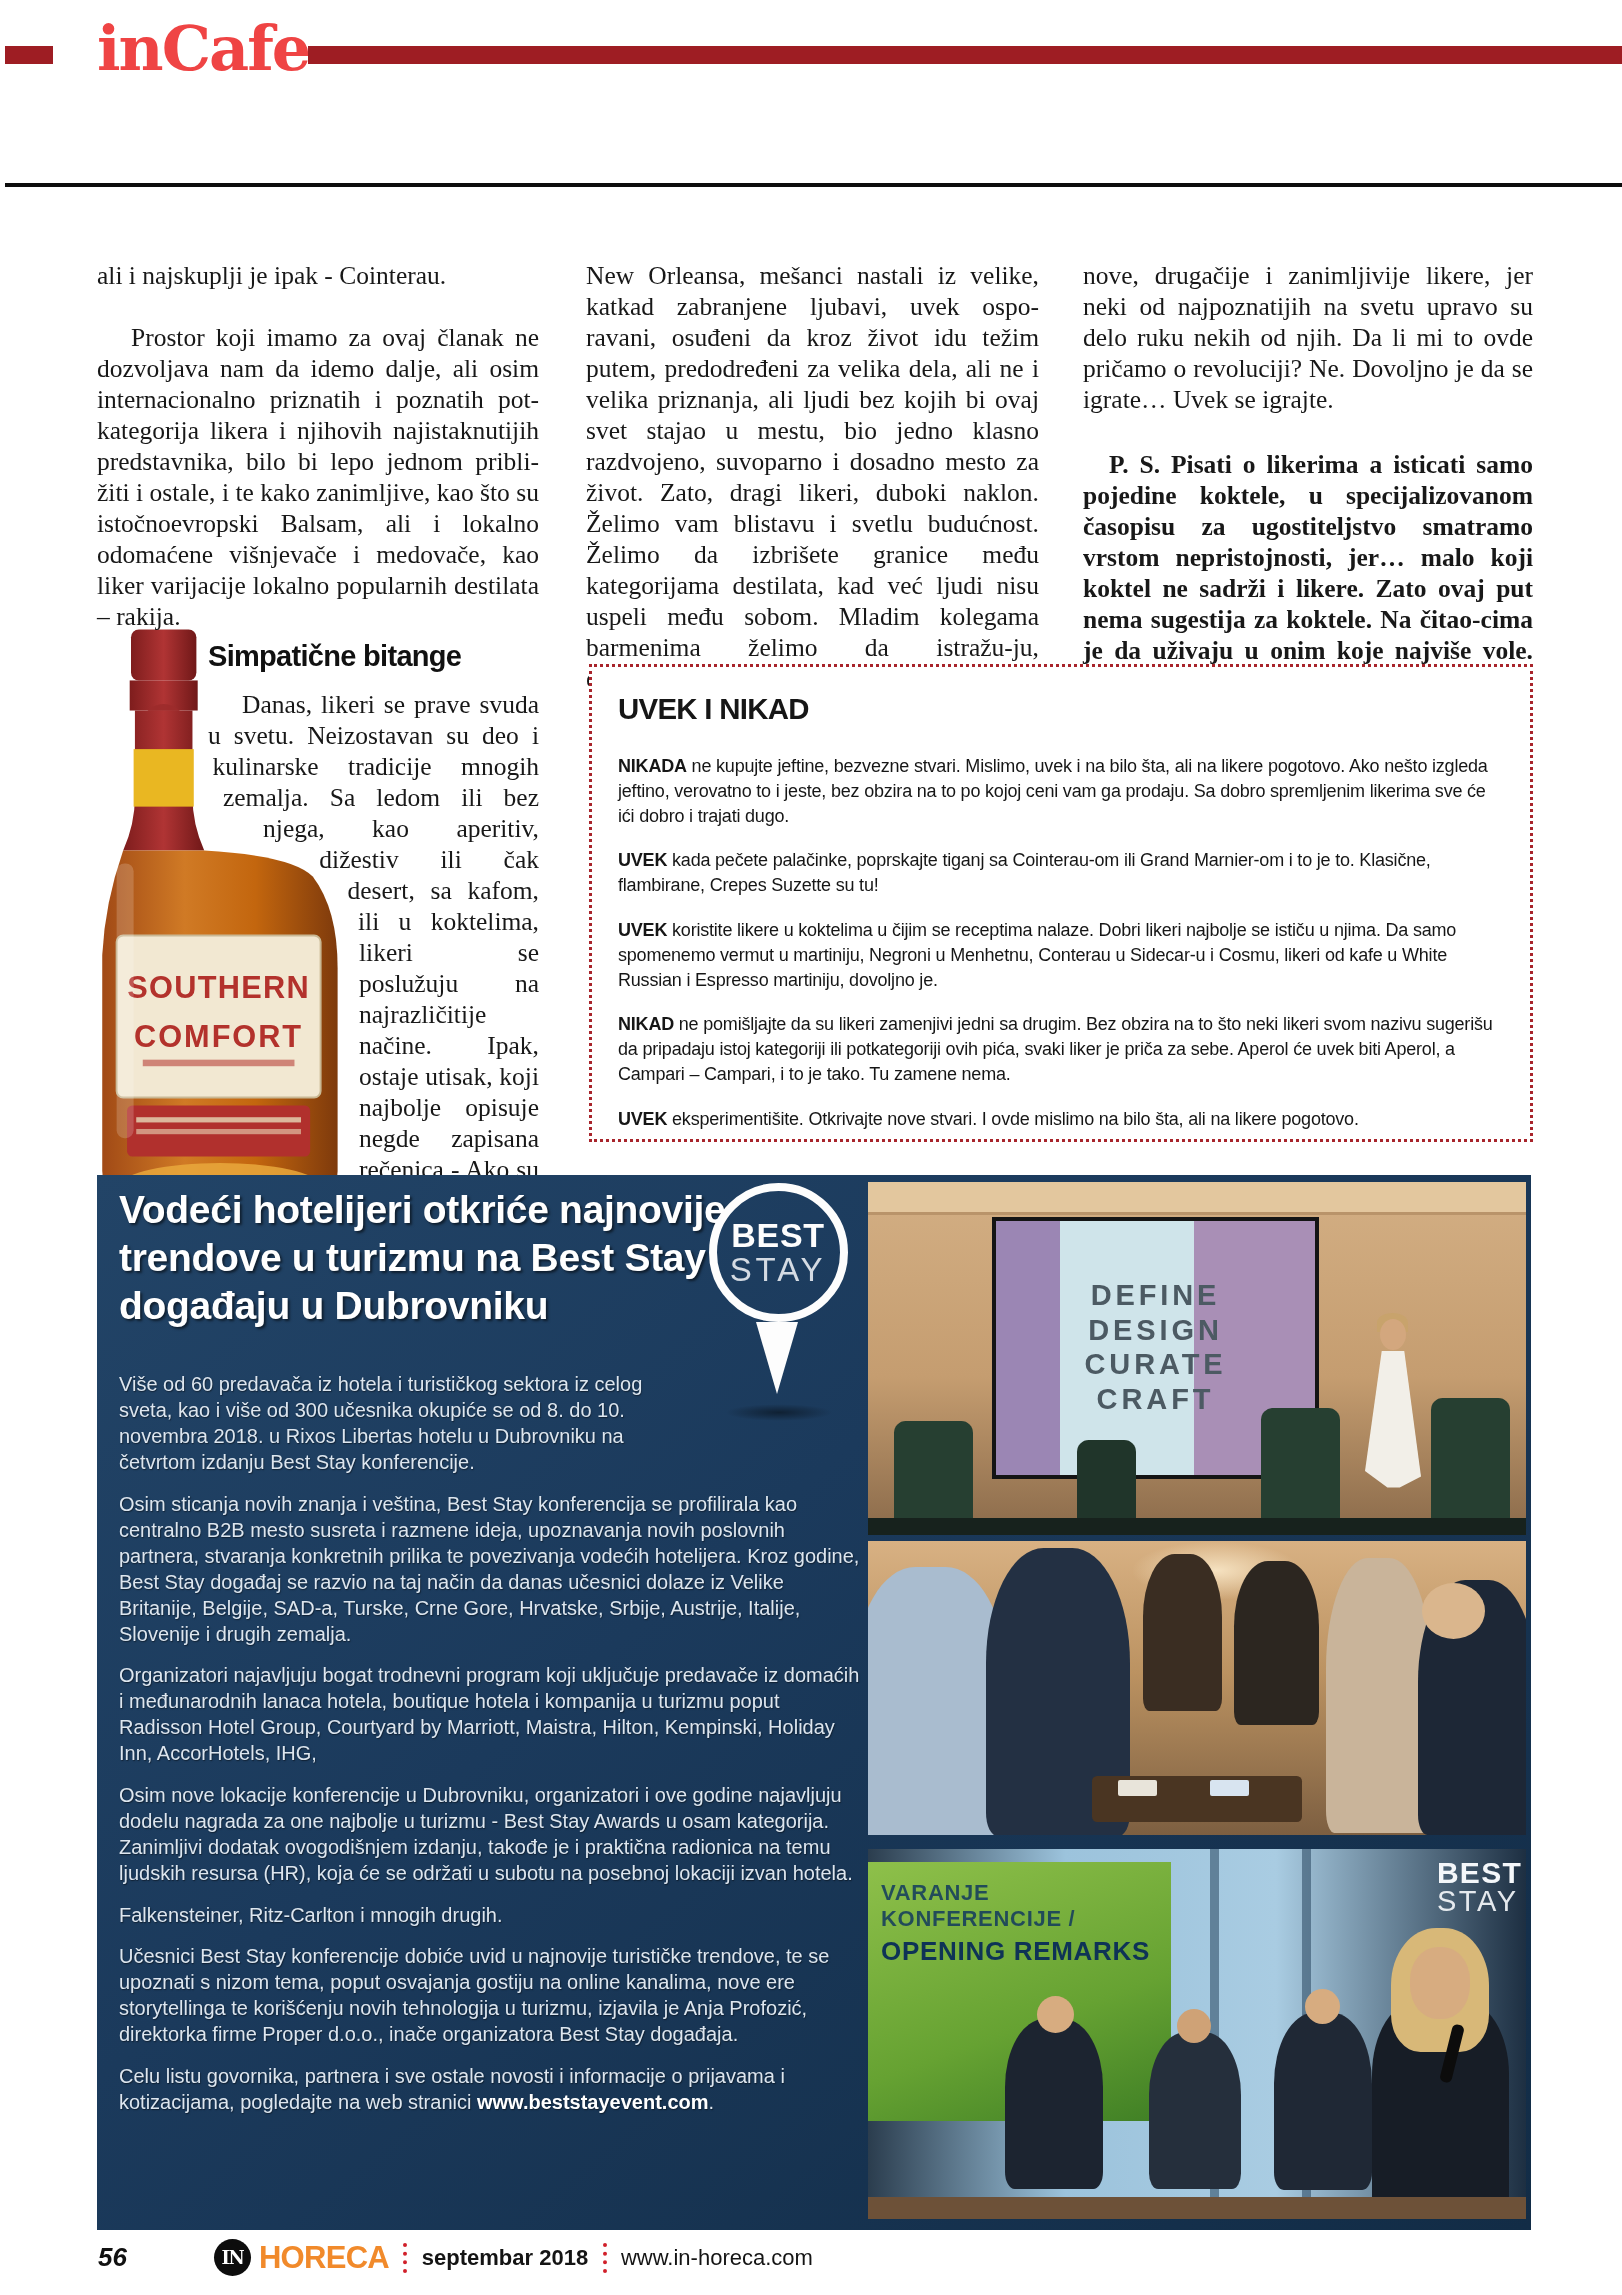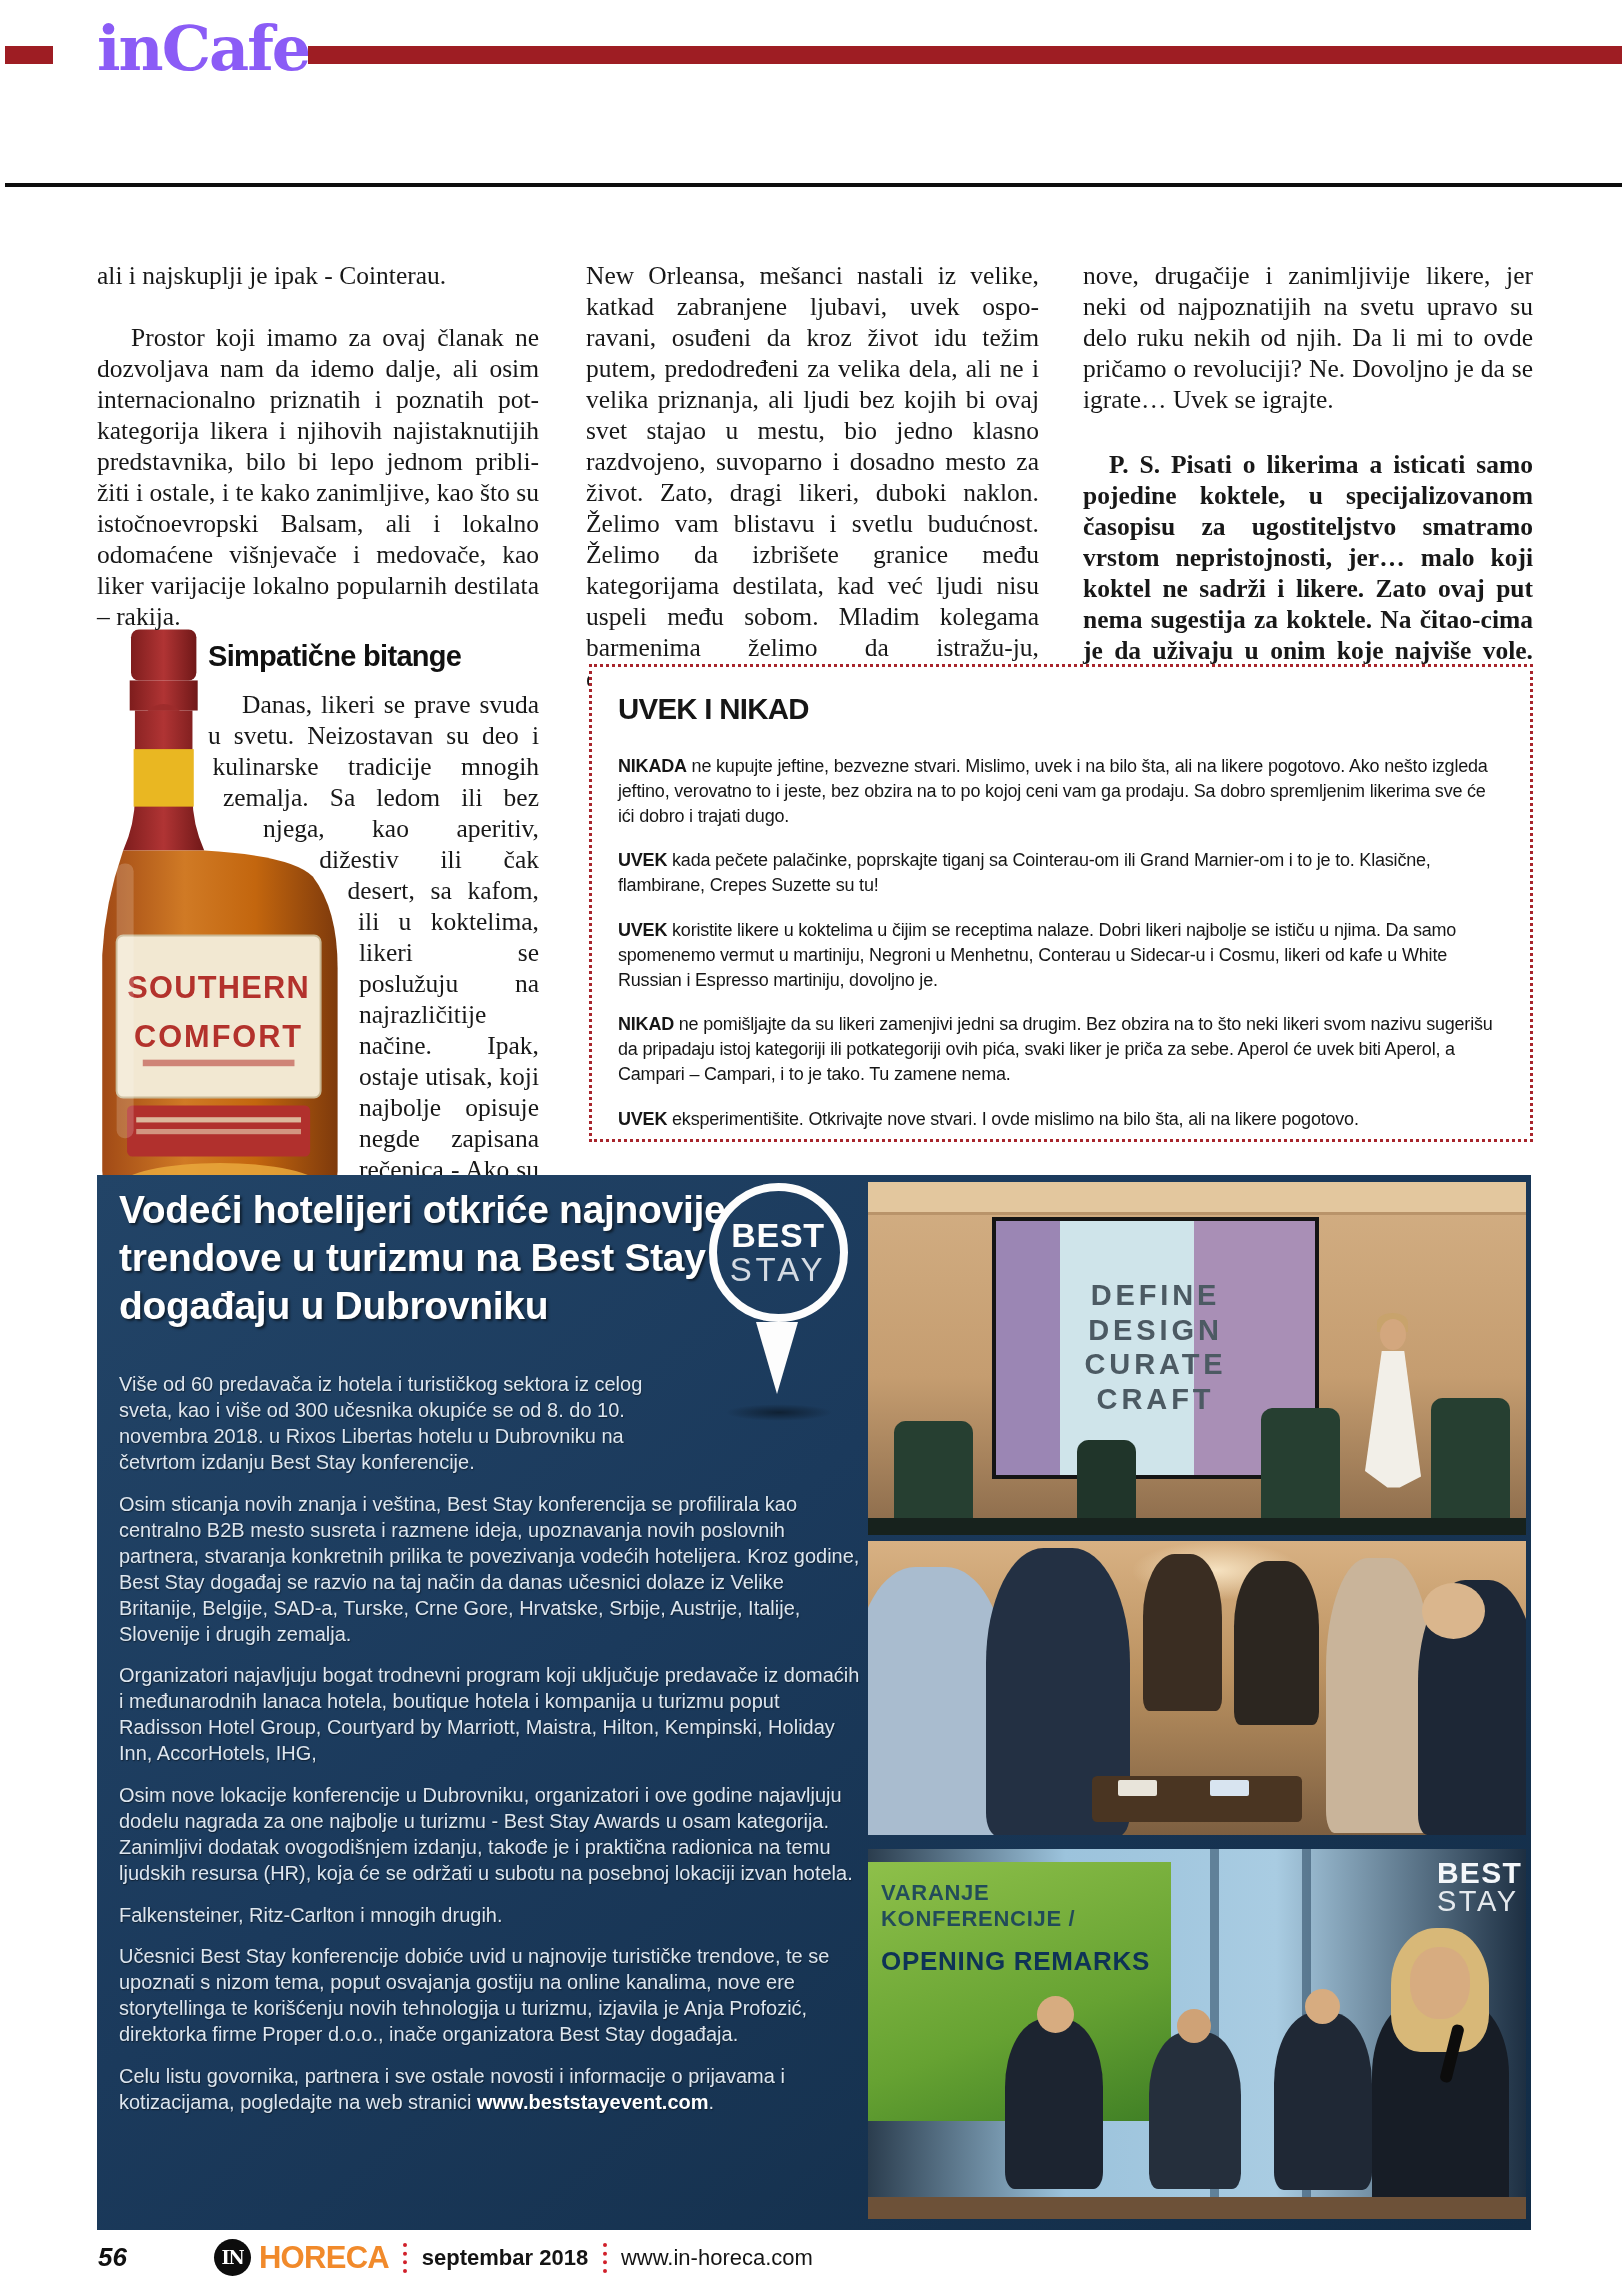--- a/index.html
+++ b/index.html
@@ -2,21 +2,21 @@
 <html style="font-size:10.5px"><head>
 <meta charset="utf-8">
 <style>
   html,body{margin:0;padding:0;background:#e9e9e9;}
   .page{position:relative;width:1623px;height:2295px;background:#ffffff;overflow:hidden;
         font-family:"Liberation Serif",serif;color:#181818;}
 
   
   .brand-block{position:absolute;left:5.2px;top:46px;width:48px;height:17.7px;background:#9e1d23;}
   .brand-logo{position:absolute;left:97px;top:11.8px;font-family:"DejaVu Serif",serif;
-              font-weight:800;font-size:62px;letter-spacing:-2px;color:#8b5cf6;}
+              font-weight:800;font-size:62px;letter-spacing:-2px;color:#ef4444;}
   .brand-bar{position:absolute;left:308px;top:46px;right:0;height:17.7px;background:#9e1d23;}
   .head-rule{position:absolute;left:5.2px;top:183px;right:0;height:3.9px;background:#0d0d0d;}
 
   
   .col{position:absolute;top:260px;font-size:25.5px;line-height:31px;text-align:justify;}
   .col1{left:97px;width:442px;}
   .col2{left:586px;width:453px;}
   .col3{left:1083px;width:450px;}
   .col p{margin:0;}
   .p-indent{text-indent:34px;}
@@ -88,21 +88,21 @@
   .p2-fig{position:absolute;border-radius:40% 40% 8% 8%;}
   .p2-table{position:absolute;left:34%;bottom:13px;width:32%;height:46px;background:#4a3categorie22;background:#4a3522;border-radius:5.2px;}
   .p2-card{position:absolute;bottom:39px;width:39px;height:15.7px;background:#e8e4da;border-radius:2px;}
 
   .photo3{top:674px;height:370px;background:linear-gradient(90deg,#2b3d4e 0%,#9cc3dc 30%,#a9cce2 62%,#1d2f42 100%);}
   .p3-screen{position:absolute;left:0;top:13px;width:46%;height:70%;
              background:linear-gradient(160deg,#8ec04a 0%,#66a232 60%,#3f7f25 100%);
              padding:18.3px 13px;box-sizing:border-box;}
   .p3-line1{color:#123a5e;font-weight:800;font-size:22px;letter-spacing:0.7px;opacity:.85;
             font-family:"Liberation Sans",sans-serif;}
-  .p3-line2{color:#0e3356;font-weight:800;font-size:26px;letter-spacing:0.7px;margin-top:14px;
+  .p3-line2{color:#0e3356;font-weight:800;font-size:26px;letter-spacing:0.7px;margin-top:4px;
             font-family:"Liberation Sans",sans-serif;}
   .p3-mullion{position:absolute;top:0;width:9.2px;height:100%;background:rgba(40,70,95,.55);}
   .p3-logo{position:absolute;right:3.9px;top:9.2px;text-align:left;color:#f4f7fa;line-height:29px;
            font-family:"Liberation Sans",sans-serif;}
   .p3-logo .l1{font-weight:800;font-size:30px;letter-spacing:1.3px;}
   .p3-logo .l2{font-weight:300;font-size:29px;letter-spacing:2.6px;opacity:.92;}
   .p3-fig{position:absolute;background:#1c2430;border-radius:40% 40% 10% 10%;}
   .p3-head{position:absolute;border-radius:50%;background:#d7ac80;}
   .p3-hair{position:absolute;border-radius:46% 46% 30% 30%;background:#d8b878;}
   .p3-stage{position:absolute;left:0;bottom:0;width:100%;height:22px;background:#6d5138;}

